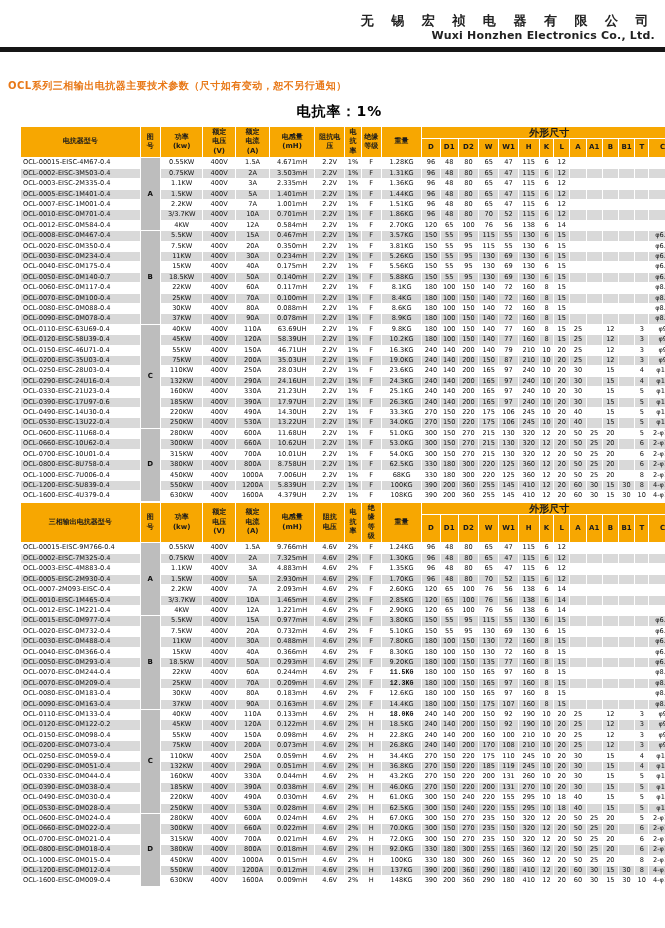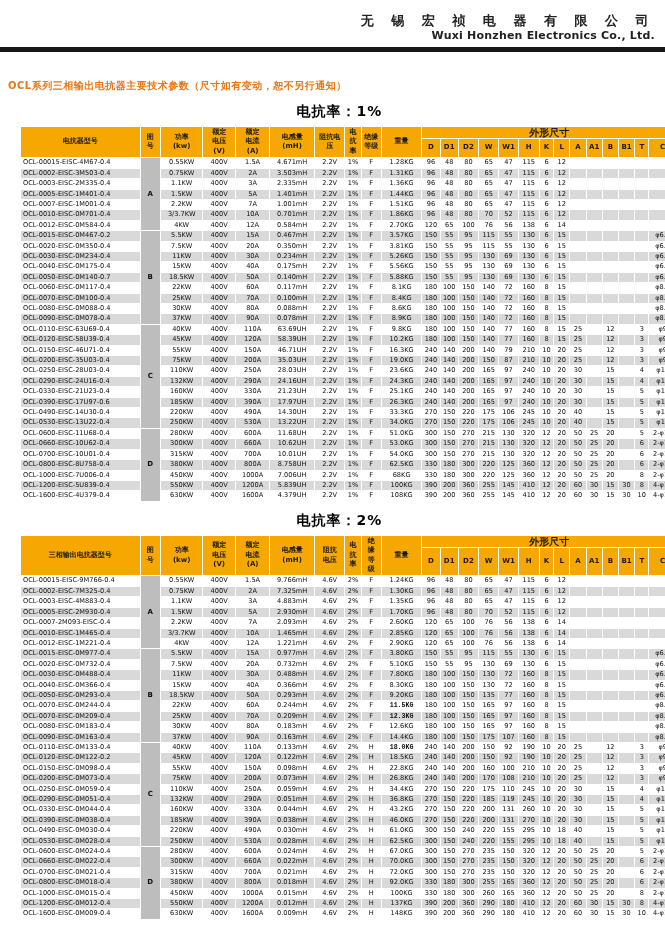--- a/index.html
+++ b/index.html
@@ -290,21 +290,21 @@
           <td>6</td>
           <td>14</td>
           <td></td>
           <td></td>
           <td></td>
           <td></td>
           <td></td>
           <td></td>
         </tr>
         <tr>
-          <td class="model">OCL-0015-EISC-0M467-0.2</td>
+          <td class="model">OCL-0008-EISC-0M467-0.4</td>
           <td class="fig" rowspan="9">B</td>
           <td>5.5KW</td>
           <td>400V</td>
           <td>15A</td>
           <td>0.467mH</td>
           <td>2.2V</td>
           <td>1%</td>
           <td>F</td>
           <td>3.57KG</td>
           <td>150</td>
@@ -947,21 +947,20 @@
           <td>15</td>
           <td>30</td>
           <td>10</td>
           <td>4-φ13</td>
         </tr>
       </tbody>
   </table>
 </div>
 
 <div class="tbl-wrap">
-  <div class="section-title">电抗率：2%</div>
   <table class="spec-table">
     <colgroup>
       <col class="c-model">
         <col class="c-fig">
         <col class="c-pow">
         <col class="c-volt">
         <col class="c-cur">
       <col class="c-ind">
         <col class="c-imp">
         <col class="c-rea">

